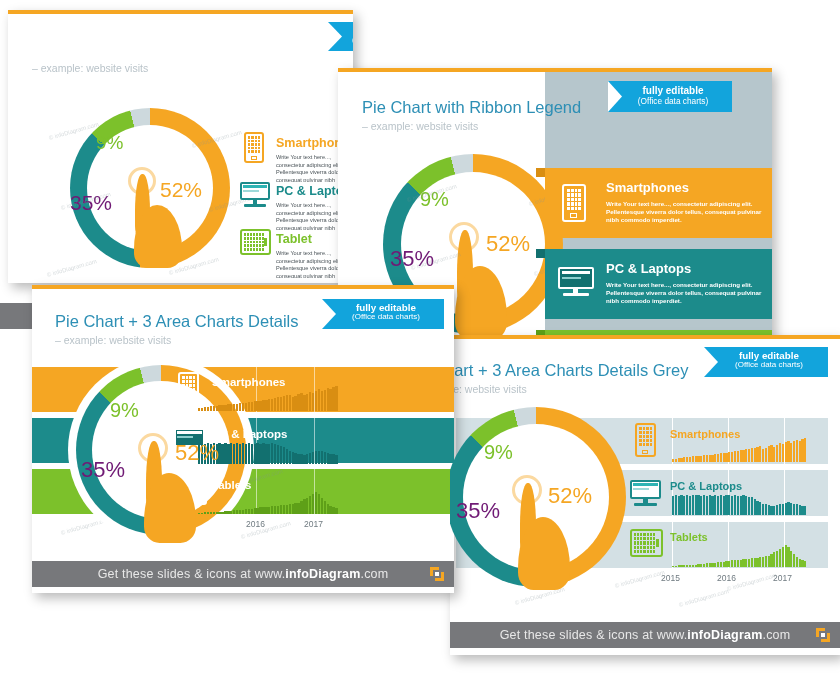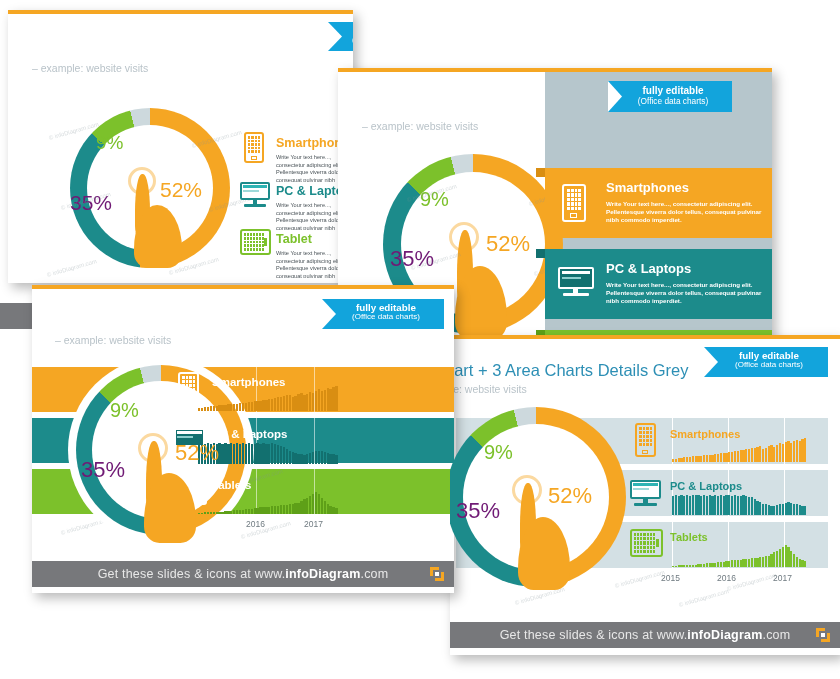--- a/index.html
+++ b/index.html
@@ -239,20 +239,21 @@
     </div>
     <div class="leg-title" style="left:268px; top:222px; font-size:12.5px; color:#7CC12B;">Tablet</div>
     <div class="leg-body" style="left:268px; top:240px; width:82px; height:28px; overflow:hidden; font-size:5.6px;">Write Your text here..., consectetur adipiscing elit. Pellentesque viverra dolor tellus, consequat pulvinar nibh commodo imperdiet.</div>
   </div>
 
   <div class="slide" style="left:338px; top:68px; width:434px; height:352px;">
     <div class="topbar"></div>
 
     <div class="greypanel" style="left:207px; top:4px; width:227px; height:348px;"></div>
 
+    <div class="slide-title" style="left:24px; top:30px; font-size:16.5px;">Pie Chart with Ribbon Legend</div>
     <div class="slide-sub" style="left:24px; top:52px; font-size:10.5px;">– example: website visits</div>
 
     <div class="badge" style="left:270px; top:13px; width:124px; height:31px; padding-top:5px; font-size:10px;">
       <span class="b1">fully editable</span>
       <span class="b2" style="font-size:8.3px;">(Office data charts)</span>
     </div>
 
     <div class="donut" style="left:45px; top:86px; width:180px; height:180px;
          background: conic-gradient(#F5A623 0deg 187.2deg, #1C8B8B 187.2deg 313.2deg, #7CC12B 313.2deg 345.6deg, #CDD9DD 345.6deg 360deg);">
       <div class="hole" style="left:18px; top:18px; width:144px; height:144px;"></div>
@@ -651,20 +652,21 @@
         <div style="position:absolute; right:0; bottom:0; width:9px; height:3px; background:#F5A623;"></div>
         <div style="position:absolute; right:0; bottom:0; width:3px; height:9px; background:#F5A623;"></div>
         <div style="position:absolute; left:5px; top:5px; width:4px; height:4px; background:#fff;"></div>
       </div>
     </div>
   </div>
 
   <div class="slide" style="left:32px; top:285px; width:422px; height:308px;">
     <div class="topbar"></div>
 
+    <div class="slide-title" style="left:23px; top:27px; font-size:16.5px;">Pie Chart + 3 Area Charts Details</div>
     <div class="slide-sub" style="left:23px; top:49px; font-size:10.5px;">– example: website visits</div>
 
     <div class="badge" style="left:290px; top:14px; width:122px; height:30px; padding-top:4px; font-size:9.8px;">
       <span class="b1">fully editable</span>
       <span class="b2" style="font-size:8px;">(Office data charts)</span>
     </div>
 
     <div class="band" style="left:0px; top:82px; width:422px; height:45px; background:#F5A623;"></div>
     <div class="band" style="left:0px; top:133px; width:422px; height:45px; background:#1C8B8B;"></div>
     <div class="band" style="left:0px; top:184px; width:422px; height:45px; background:#7CC12B;"></div>

